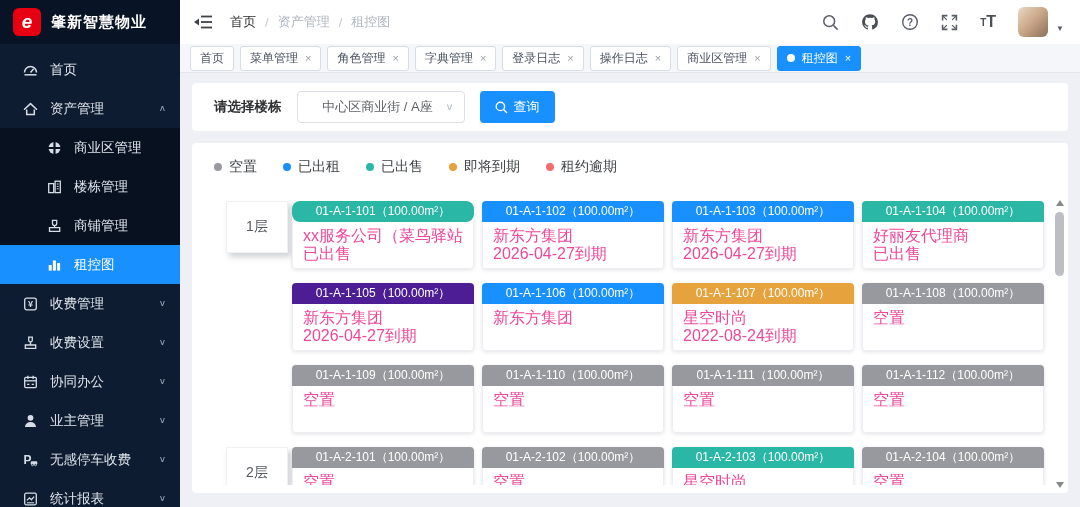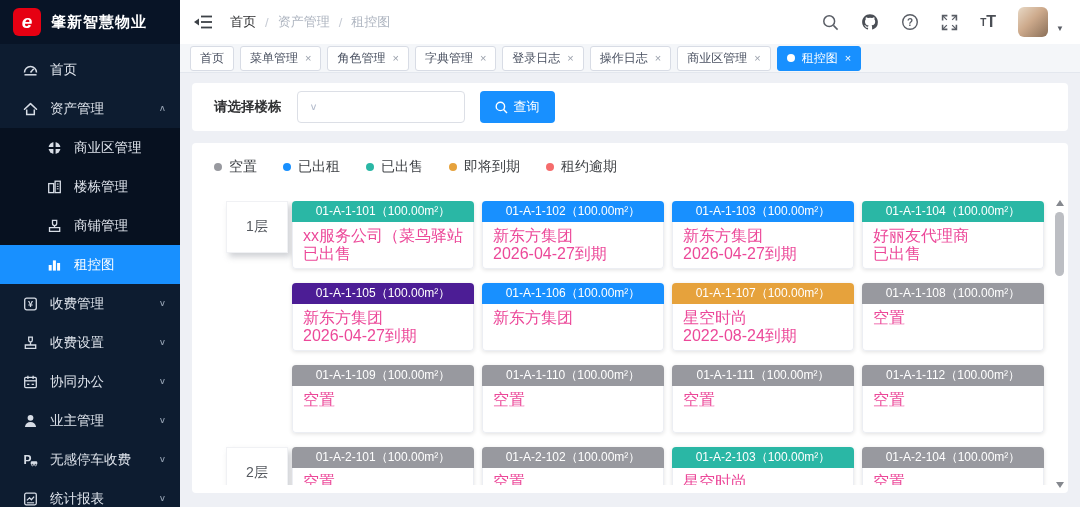--- a/index.html
+++ b/index.html
@@ -314,20 +314,21 @@
           <span>租控图</span>
           <span class="tab-close">×</span>
         </div>
       </div>
 
     <div class="content">
 
       <div class="filter-card">
         <span class="filter-label">请选择楼栋</span>
         <div class="select">
+          <span class="select-value">中心区商业街 / A座</span>
           <span class="select-caret">∨</span>
         </div>
         <button class="query-btn">
           <span class="icn">
             <svg width="13" height="13" viewBox="0 0 13 13">
                 <circle cx="5.4" cy="5.4" r="4.2" fill="none" stroke="#fff" stroke-width="1.4"></circle>
                 <line x1="8.6" y1="8.6" x2="12" y2="12" stroke="#fff" stroke-width="1.4"></line>
               </svg>
           </span>
           <span>查询</span>
@@ -358,21 +359,21 @@
             </div>
           </div>
         <div class="floors-viewport">
           <div id="floors">
               <div class="floor-group">
                 <div class="floor-label-col">
                   <div class="floor-label">1层</div>
                 </div>
                 <div class="rooms">
                   <div class="room-card">
-                    <div class="room-head" style="background: rgb(42, 183, 165);">01-A-1-101（100.00m²）</div>
+                    <div class="room-head" style="background: rgb(42, 183, 165); border-radius: 8px;">01-A-1-101（100.00m²）</div>
                     <div class="room-body">
                       <div class="room-line">xx服务公司（菜鸟驿站）</div>
                       <div class="room-line">已出售</div>
                     </div>
                   </div>
                   <div class="room-card">
                     <div class="room-head" style="background: rgb(24, 144, 255);">01-A-1-102（100.00m²）</div>
                     <div class="room-body">
                       <div class="room-line">新东方集团</div>
                       <div class="room-line">2026-04-27到期</div>

